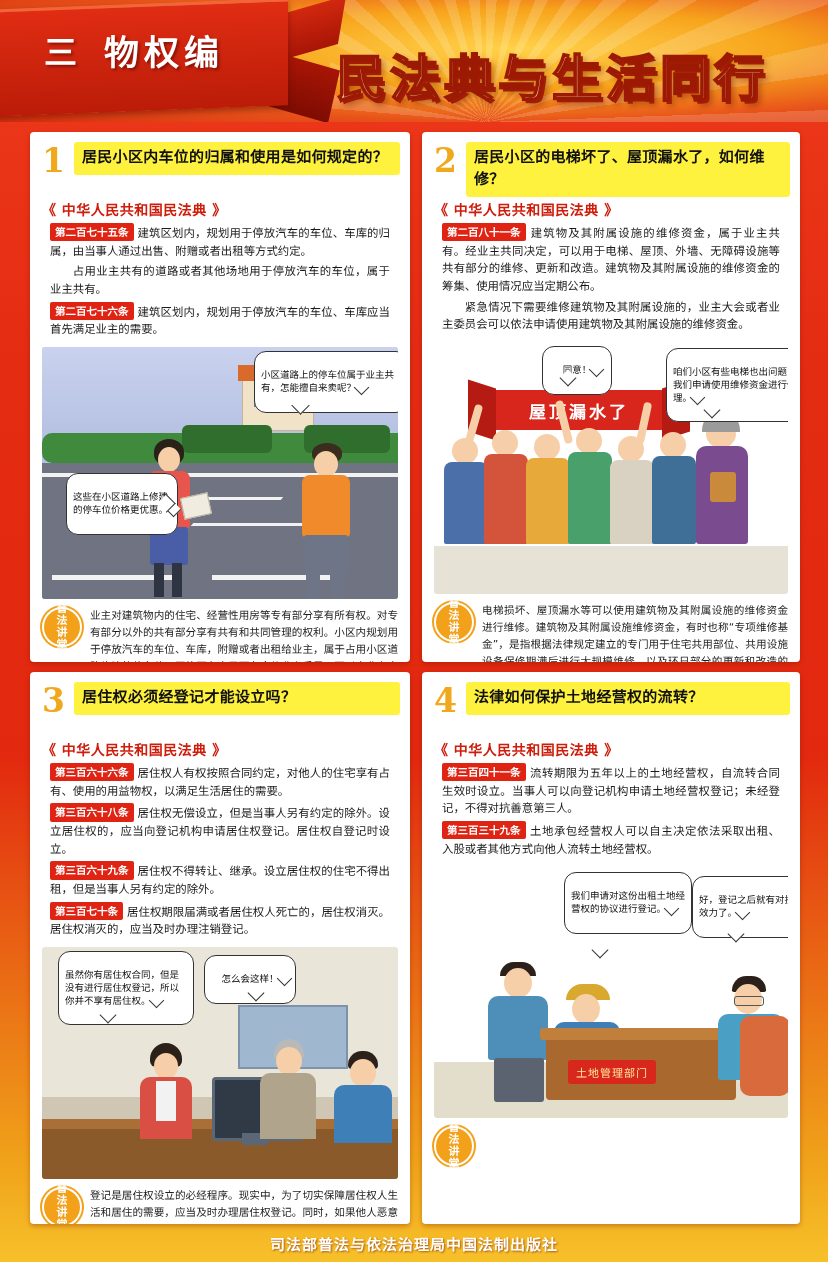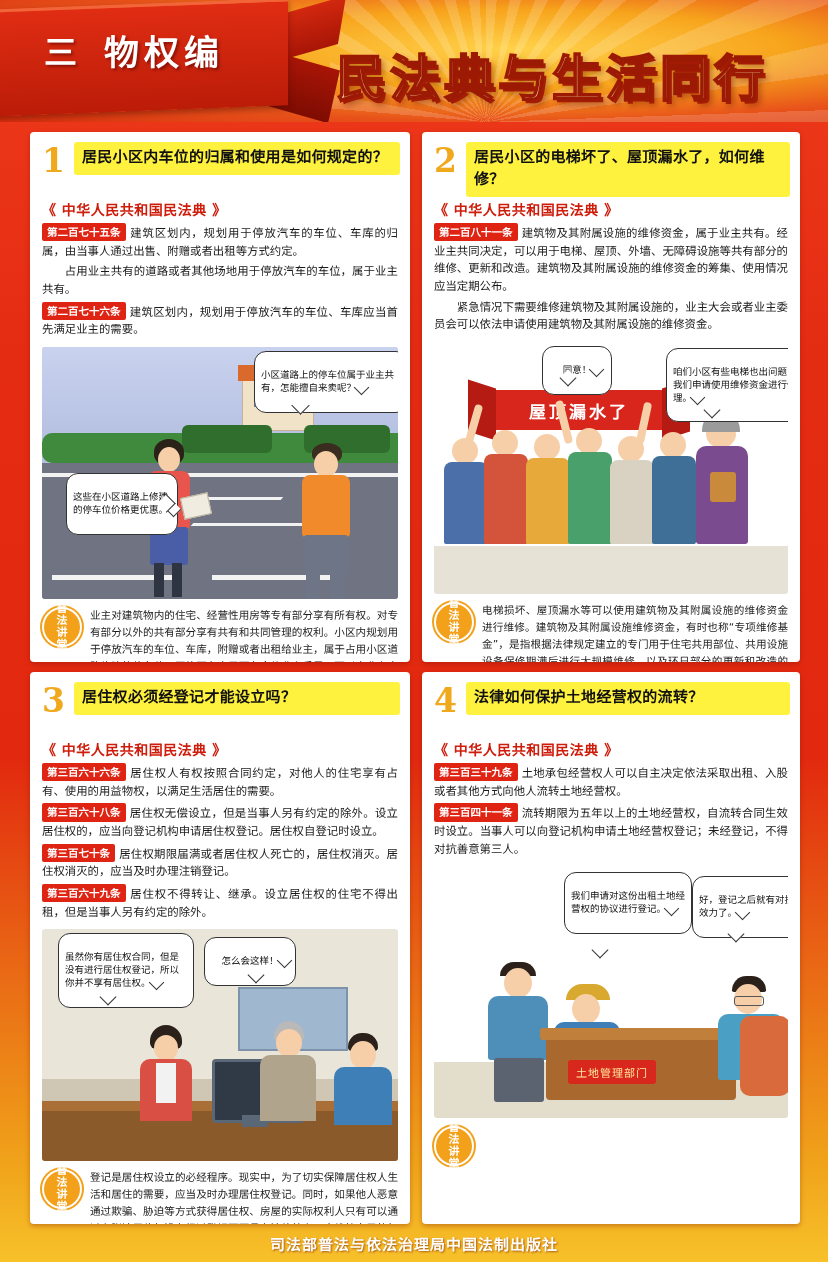--- a/index.html
+++ b/index.html
@@ -95,21 +95,21 @@
   }
 
   .law-title{
     margin:9px 12px 4px 12px;
     font-size:14px;font-weight:bold;color:#cf1d0c;letter-spacing:.5px;
   }
   .clause{
     margin:0 12px 0 12px;
     font-size:11.4px;color:#1a1a1a;line-height:1.55;text-align:justify;
   }
-  .clause p{margin:3px 0;}
+  .clause p{margin:3px 8px;}
   .tag{
     display:inline-block;
     background:#e02414;color:#fff;
     font-size:10.5px;font-weight:bold;
     padding:1px 5px;border-radius:2px;margin-right:4px;
     vertical-align:1px;
     white-space:nowrap;
   }
   .indent{text-indent:2em;}
 
@@ -303,22 +303,22 @@
 
   <div class="panel" id="p3">
     <div class="q-head">
       <div class="q-num">3</div>
       <div class="q-text">居住权必须经登记才能设立吗？</div>
     </div>
     <div class="law-title">《 中华人民共和国民法典 》</div>
     <div class="clause">
       <p><span class="tag">第三百六十六条</span><span>居住权人有权按照合同约定，对他人的住宅享有占有、使用的用益物权，以满足生活居住的需要。</span></p>
       <p><span class="tag">第三百六十八条</span><span>居住权无偿设立，但是当事人另有约定的除外。设立居住权的，应当向登记机构申请居住权登记。居住权自登记时设立。</span></p>
+      <p><span class="tag">第三百六十九条</span><span>居住权不得转让、继承。设立居住权的住宅不得出租，但是当事人另有约定的除外。</span></p>
       <p><span class="tag">第三百七十条</span><span>居住权期限届满或者居住权人死亡的，居住权消灭。居住权消灭的，应当及时办理注销登记。</span></p>
-      <p><span class="tag">第三百六十九条</span><span>居住权不得转让、继承。设立居住权的住宅不得出租，但是当事人另有约定的除外。</span></p>
     </div>
 
     <div class="ill ill3">
       <div style="position:absolute;left:0;top:0;right:0;height:150px;background:#e9e5d8;"></div>
       <div style="position:absolute;left:0;bottom:0;right:0;height:82px;background:#cfc7b3;"></div>
       <div style="position:absolute;left:196px;top:58px;width:106px;height:60px;background:#9fb7cf;border:2px solid #7c93ab;"></div>
 
       <div style="position:absolute;left:0;bottom:0;width:356px;height:56px;background:#8a5a2b;"></div>
       <div style="position:absolute;left:0;bottom:50px;width:356px;height:10px;background:#a96f36;"></div>
 
@@ -358,22 +358,22 @@
     </div>
   </div>
 
   <div class="panel" id="p4">
     <div class="q-head">
       <div class="q-num">4</div>
       <div class="q-text">法律如何保护土地经营权的流转？</div>
     </div>
     <div class="law-title">《 中华人民共和国民法典 》</div>
     <div class="clause">
+      <p><span class="tag">第三百四十一条</span><span>流转期限为五年以上的土地经营权，自流转合同生效时设立。当事人可以向登记机构申请土地经营权登记；未经登记，不得对抗善意第三人。</span></p>
       <p><span class="tag">第三百三十九条</span><span>土地承包经营权人可以自主决定依法采取出租、入股或者其他方式向他人流转土地经营权。</span></p>
-      <p><span class="tag">第三百四十一条</span><span>流转期限为五年以上的土地经营权，自流转合同生效时设立。当事人可以向登记机构申请土地经营权登记；未经登记，不得对抗善意第三人。</span></p>
     </div>
 
     <div class="ill ill4">
       <div style="position:absolute;left:0;top:0;right:0;bottom:0;background:#ffffff;"></div>
       <div style="position:absolute;left:0;bottom:0;right:0;height:56px;background:#e3ddcc;"></div>
 
       <div style="position:absolute;left:50px;top:96px;width:70px;height:140px;">
         <div style="position:absolute;left:16px;top:0;width:36px;height:14px;border-radius:16px 16px 0 0;background:#2b211a;"></div>
         <div style="position:absolute;left:20px;top:6px;width:28px;height:30px;border-radius:50%;background:#f6cfa8;"></div>
         <div style="position:absolute;left:4px;top:34px;width:60px;height:64px;background:#4d8fb8;border-radius:10px 10px 3px 3px;"></div>

